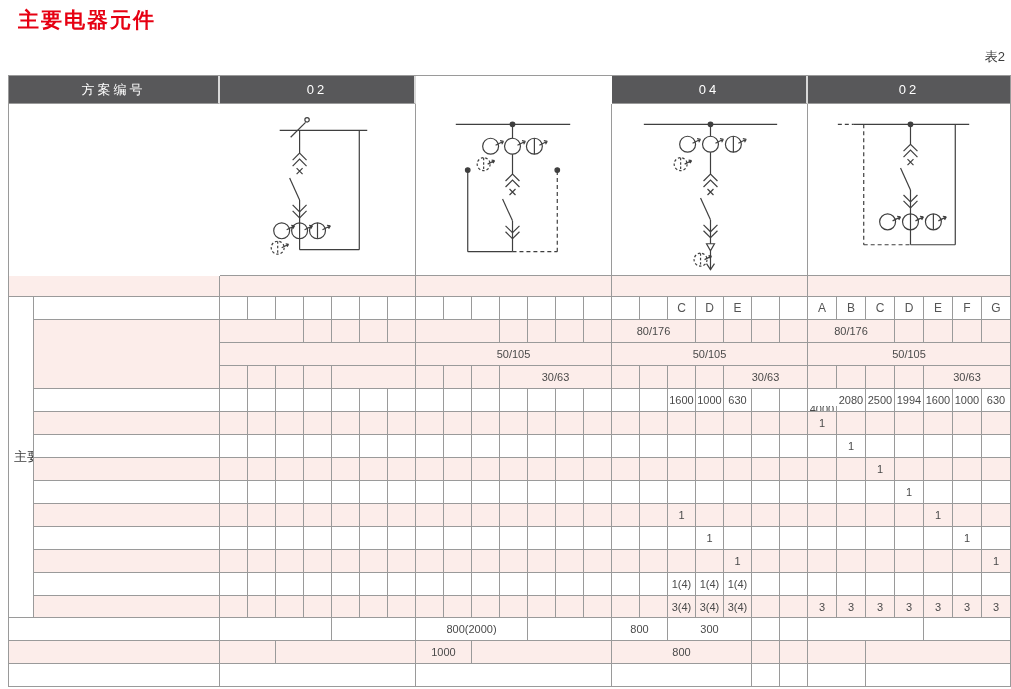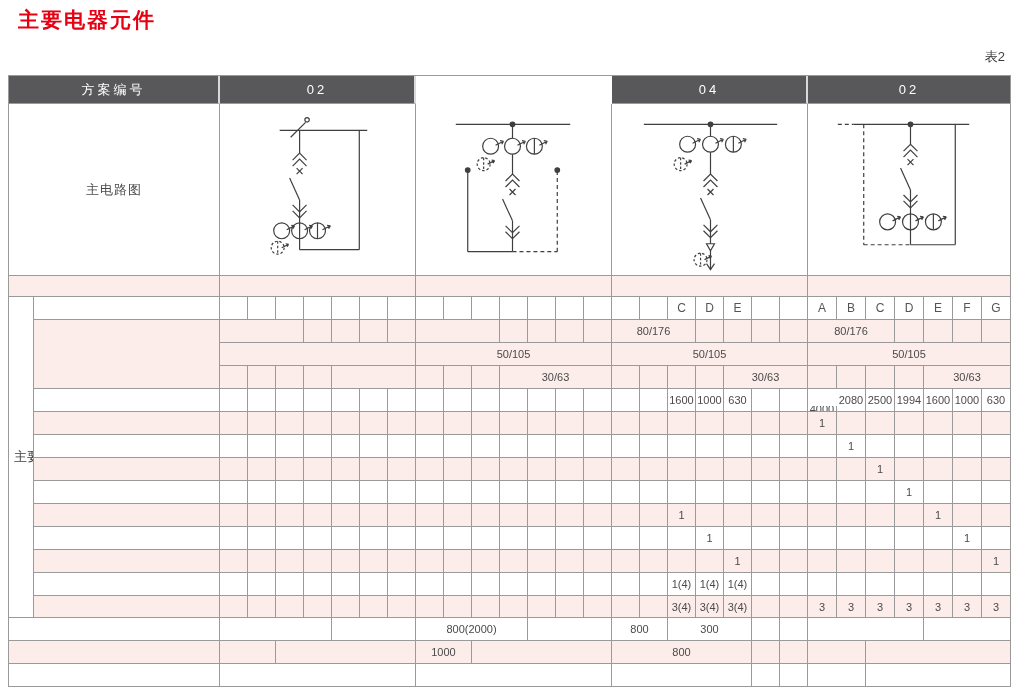--- a/index.html
+++ b/index.html
@@ -63,21 +63,20 @@
 
 <div class="title">主要电器元件</div>
 <div class="tabletag">表2</div>
 
 <div class="grid" id="grid">
   <div class="hcell" style="grid-area:1/1/2/3">方案编号</div>
   <div class="hcell" style="grid-area:1/3/2/10">02</div>
   <div class="hcell" style="grid-area:1/17/2/24">04</div>
   <div class="hcell last" style="grid-area:1/24/2/31">02</div>
 
-  <div class="cell dlabel" style="grid-area:2/1/3/3">主电路图</div>
 
   <div class="cell dcell" style="grid-area:2/3/3/10">
     <svg viewBox="0 0 196 171">
       <g class="sym">
         <path d="M60 26 H148"></path>
         <path d="M71 33 L86 18"></path>
           <circle cx="87.5" cy="15.5" r="2.2"></circle>
         <path d="M80 26 V49"></path>
         <use href="#chevU" x="0" y="0" transform="translate(80,49)"></use>
         <use href="#xm" transform="translate(80,67)"></use>

